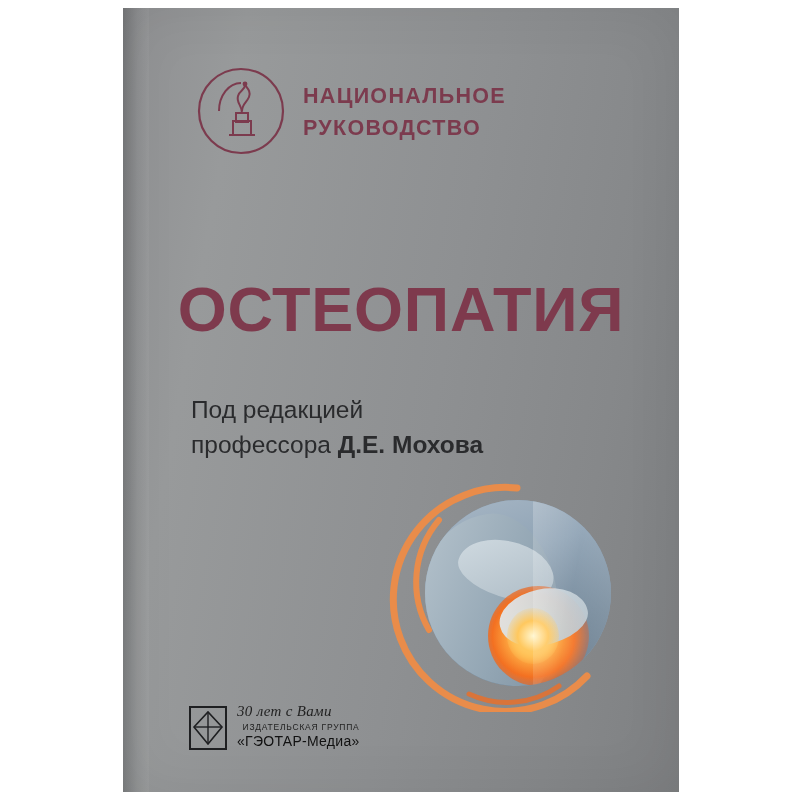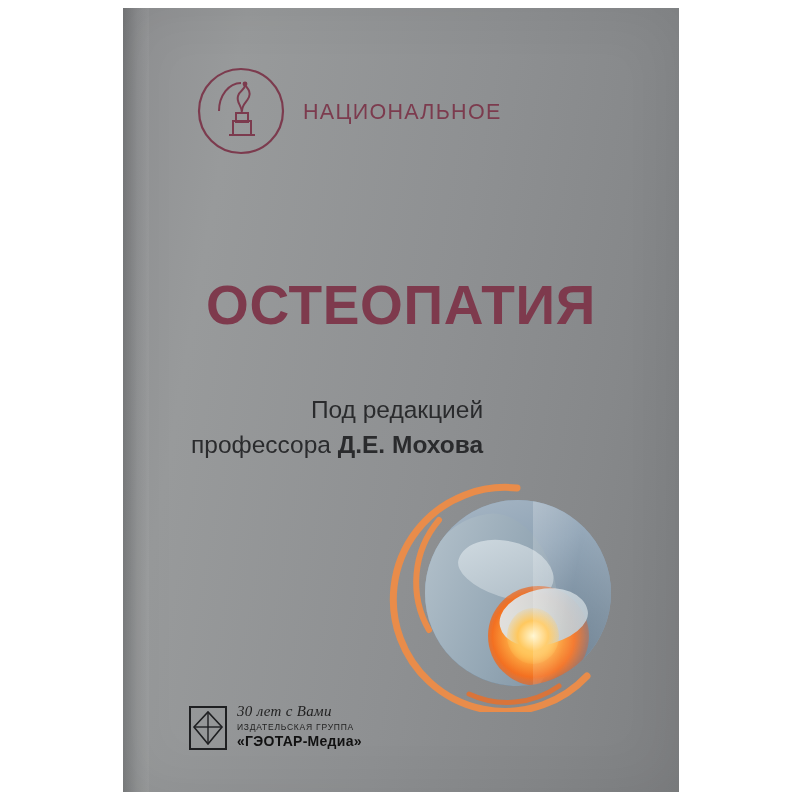--- a/index.html
+++ b/index.html
@@ -53,51 +53,50 @@
     width: 92px;
     height: 92px;
     position: relative;
     flex: none;
   }
   #series-emblem svg { display: block; }
 
   #series-text {
     color: #7c3b4e;
     font-size: 21.5px;
-    font-weight: normal;
+    font-weight: bold;
     letter-spacing: 0.06em;
     line-height: 1.5;
     text-transform: uppercase;
     padding-top: 2px;
   }
   #series-text div { white-space: nowrap; }
 
   
   #title {
     position: absolute;
     left: 0;
     right: 0;
     top: 265px;
     text-align: center;
     color: #7e3a4d;
-    font-size: 55px;
+    font-size: 63px;
     font-weight: bold;
     letter-spacing: 0.012em;
     text-transform: uppercase;
   }
 
   
   #credits {
     position: absolute;
     left: 68px;
     top: 385px;
     color: #2a2b2d;
     font-size: 24.5px;
     line-height: 1.42;
-    text-align: right;
   }
   #credits .line2 { }
   #credits .bold { font-weight: bold; margin-top: 29px; }
   #credits .line1 { }
 
   
   #art {
     position: absolute;
     left: 254px;
     top: 472px;
@@ -197,24 +196,25 @@
     font-size: 15px;
     color: #222;
     margin-bottom: 1px;
     letter-spacing: 0.02em;
   }
   #pub-group {
     font-size: 8.5px;
     letter-spacing: 0.09em;
     text-transform: uppercase;
     color: #222;
+    text-align: right;
   }
   #pub-name {
     font-size: 14px;
-    font-weight: bold;
+    font-weight: normal;
     letter-spacing: 0.02em;
     color: #111;
   }
 </style>
 </head>
 <body>
 
 <div id="page">
 
   <div id="cover">
@@ -229,20 +229,21 @@
           <rect x="38" y="56" width="18" height="14" fill="none" stroke="#7c3b4e" stroke-width="2"></rect>
           <rect x="41" y="48" width="12" height="9" fill="none" stroke="#7c3b4e" stroke-width="2"></rect>
           <path d="M47 48 C47 40 41 38 43 31 C45 25 50 25 50 20" fill="none" stroke="#7c3b4e" stroke-width="2"></path>
           <path d="M50 20 C53 24 56 27 54 32 C52 37 47 39 47 46" fill="none" stroke="#7c3b4e" stroke-width="2"></path>
           <circle cx="50" cy="19" r="2.4" fill="#7c3b4e"></circle>
           <path d="M34 70 L60 70" stroke="#7c3b4e" stroke-width="2"></path>
         </svg>
       </div>
       <div id="series-text">
         <div>НАЦИОНАЛЬНОЕ</div>
+        <div>РУКОВОДСТВО</div>
       </div>
     </div>
 
     <div id="title">ОСТЕОПАТИЯ</div>
 
     <div id="credits">
       <div class="line1">Под редакцией</div>
       <div class="line2"><span>профессора </span><span class="bold">Д.Е. Мохова</span></div>
     </div>
 

